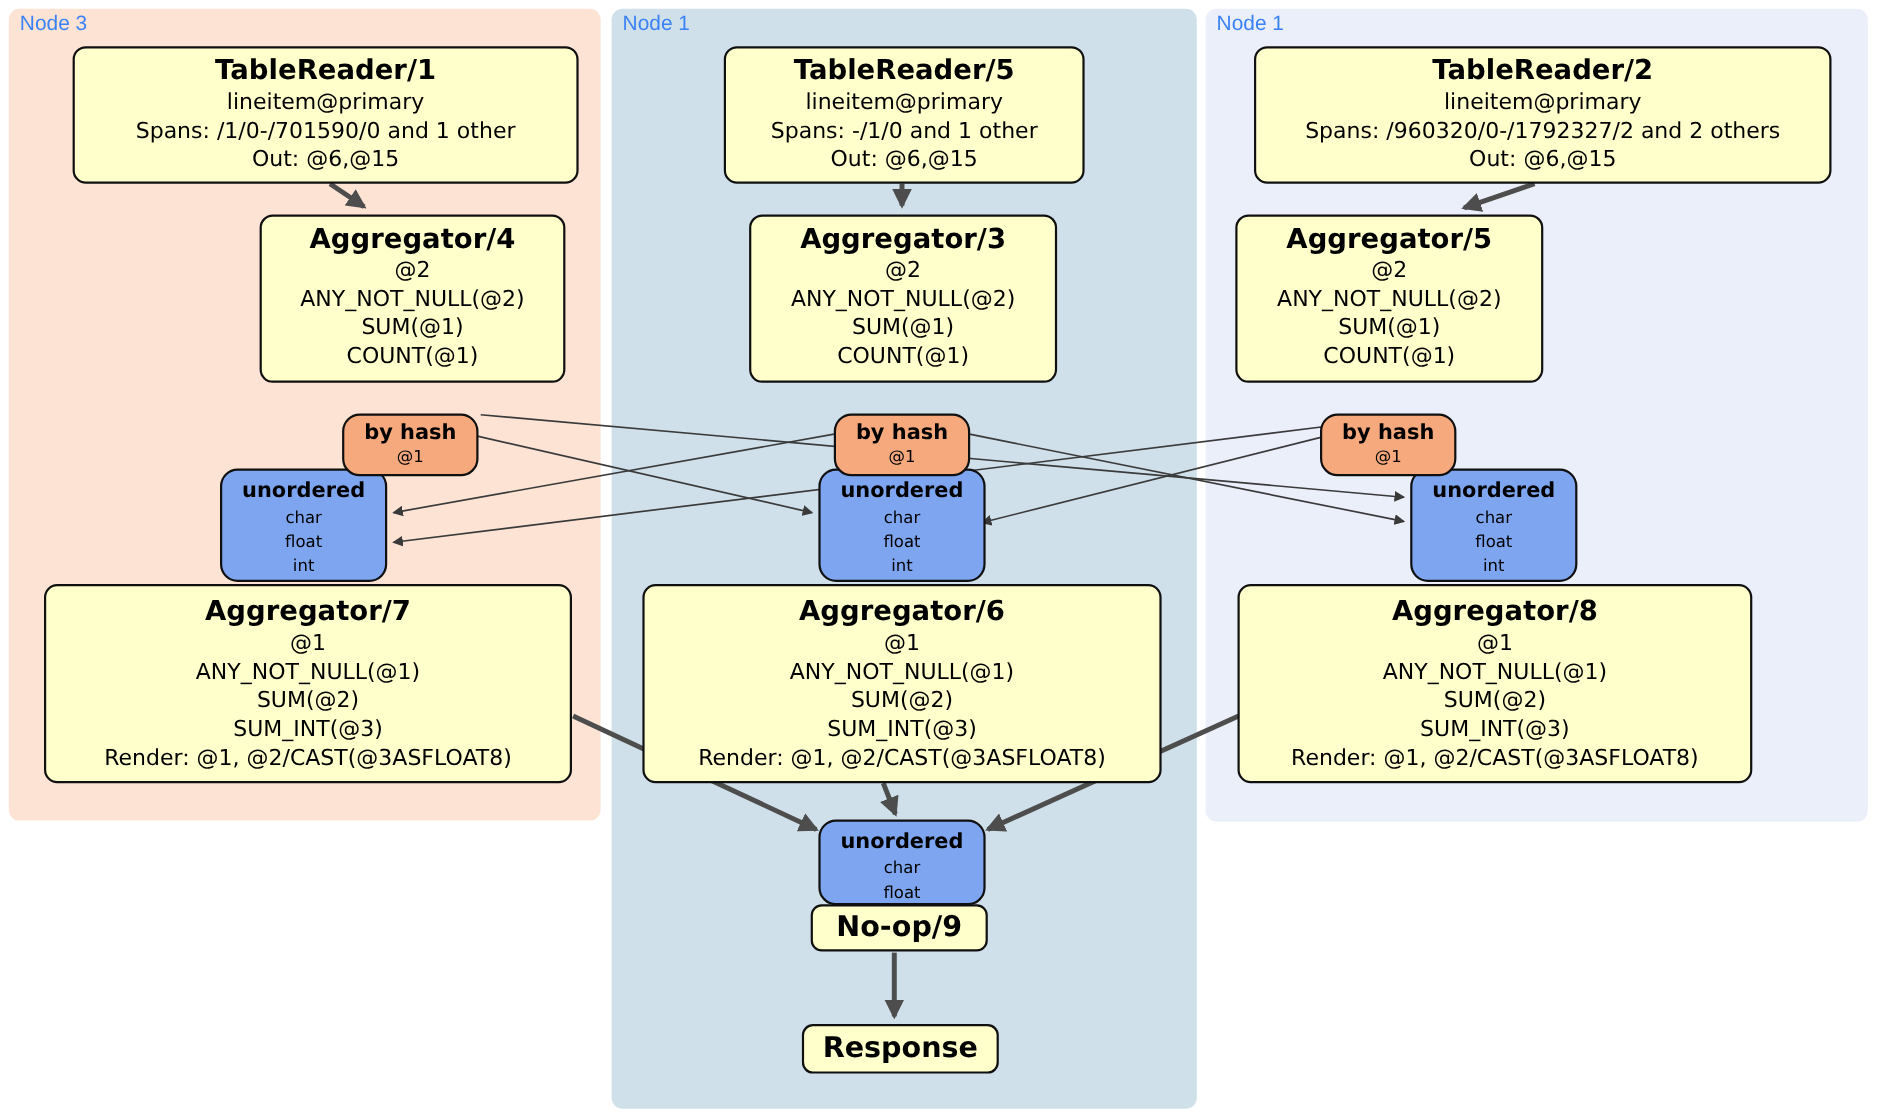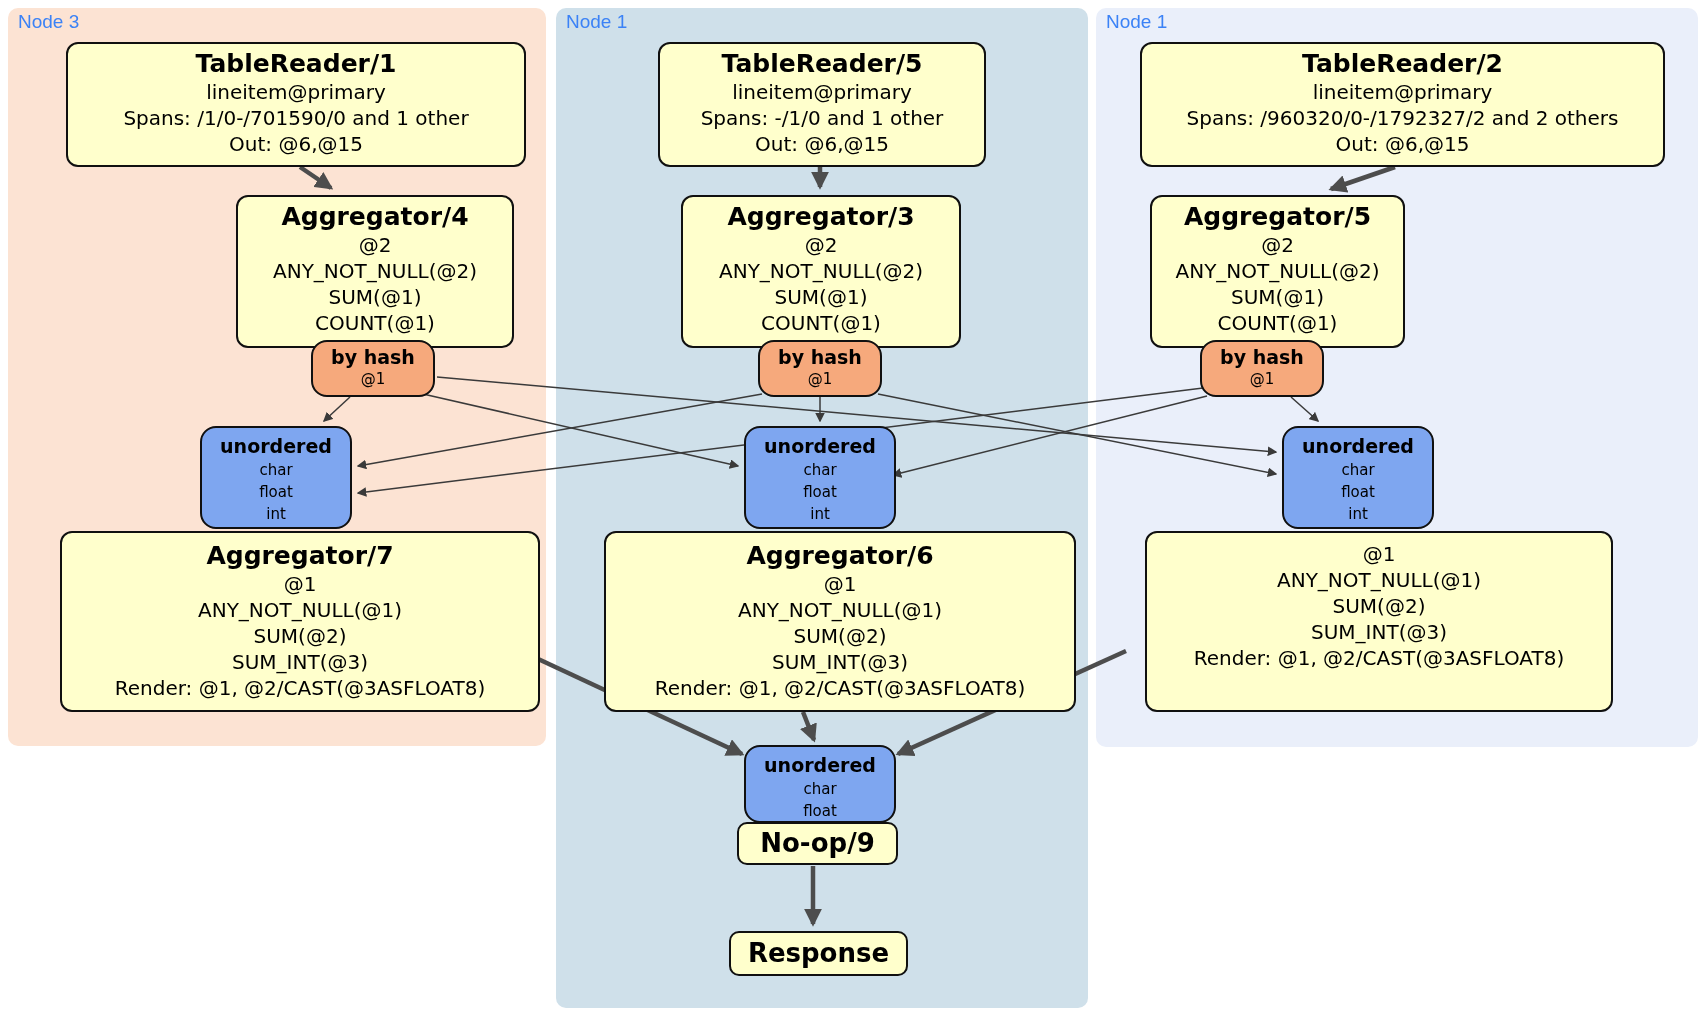--- a/index.html
+++ b/index.html
@@ -15,25 +15,26 @@
     position:absolute; z-index:2; font-family:"Liberation Sans", sans-serif;
     font-size:19px; color:#3b82f6;
   }
   svg.edges { position:absolute; left:0; top:0; z-index:1; }
   .box {
     position:absolute; z-index:2; box-sizing:border-box; text-align:center;
     background:var(--box_yellow); border:2px solid var(--box_border); border-radius:12px;
   }
   .box .title { font-weight:bold; font-size:25px; line-height:30px; white-space:nowrap; }
   .box .line  { font-size:20px; line-height:26px; white-space:nowrap; }
-  .pad6 { padding-top:5px; } .pad8 { padding-top:8px;margin-left:20px; }
+  .pad6 { padding-top:5px; } .pad8 { padding-top:8px; }
   .router {
     position:absolute; z-index:3; box-sizing:border-box; text-align:center;
     background:var(--router_orange); border:2px solid var(--box_border); border-radius:16px;
     padding-top:3px;
+    margin-top:36px;
   }
   .router .title { font-weight:bold; font-size:19px; line-height:24px; }
   .router .line  { font-size:15px; line-height:20px; }
   .sync {
     position:absolute; z-index:2; box-sizing:border-box; text-align:center;
     background:var(--sync_blue); border:2px solid var(--box_border); border-radius:16px;
     padding-top:5px;
   }
   .sync .title { font-weight:bold; font-size:19px; line-height:26px; }
   .sync .line  { font-size:15px; line-height:22px; }
@@ -115,21 +116,21 @@
     <div class="line">SUM(@1)</div>
     <div class="line">COUNT(@1)</div>
   </div>
   <div class="box pad6" style="left:681px;top:195px;width:280px;height:153px;">
     <div class="title">Aggregator/3</div>
     <div class="line">@2</div>
     <div class="line">ANY_NOT_NULL(@2)</div>
     <div class="line">SUM(@1)</div>
     <div class="line">COUNT(@1)</div>
   </div>
-  <div class="box pad6" style="left:1150px;top:195px;width:255px;height:153px;">
+  <div class="box pad6" style="left:1123px;top:195px;width:280px;height:153px;">
     <div class="title">Aggregator/5</div>
     <div class="line">@2</div>
     <div class="line">ANY_NOT_NULL(@2)</div>
     <div class="line">SUM(@1)</div>
     <div class="line">COUNT(@1)</div>
   </div>
 
   <div class="router" style="left:311px;top:340px;width:124px;height:57px;">
     <div class="title">by hash</div>
     <div class="line">@1</div>
@@ -172,20 +173,21 @@
   </div>
   <div class="box pad8" style="left:584px;top:531px;width:472px;height:181px;">
     <div class="title">Aggregator/6</div>
     <div class="line">@1</div>
     <div class="line">ANY_NOT_NULL(@1)</div>
     <div class="line">SUM(@2)</div>
     <div class="line">SUM_INT(@3)</div>
     <div class="line">Render: @1, @2/CAST(@3ASFLOAT8)</div>
   </div>
   <div class="box pad8" style="left:1125px;top:531px;width:468px;height:181px;">
+    <div class="title">Aggregator/8</div>
     <div class="line">@1</div>
     <div class="line">ANY_NOT_NULL(@1)</div>
     <div class="line">SUM(@2)</div>
     <div class="line">SUM_INT(@3)</div>
     <div class="line">Render: @1, @2/CAST(@3ASFLOAT8)</div>
   </div>
 
   <div class="sync" style="left:744px;top:745px;width:152px;height:78px;">
     <div class="title">unordered</div>
     <div class="line">char</div>

